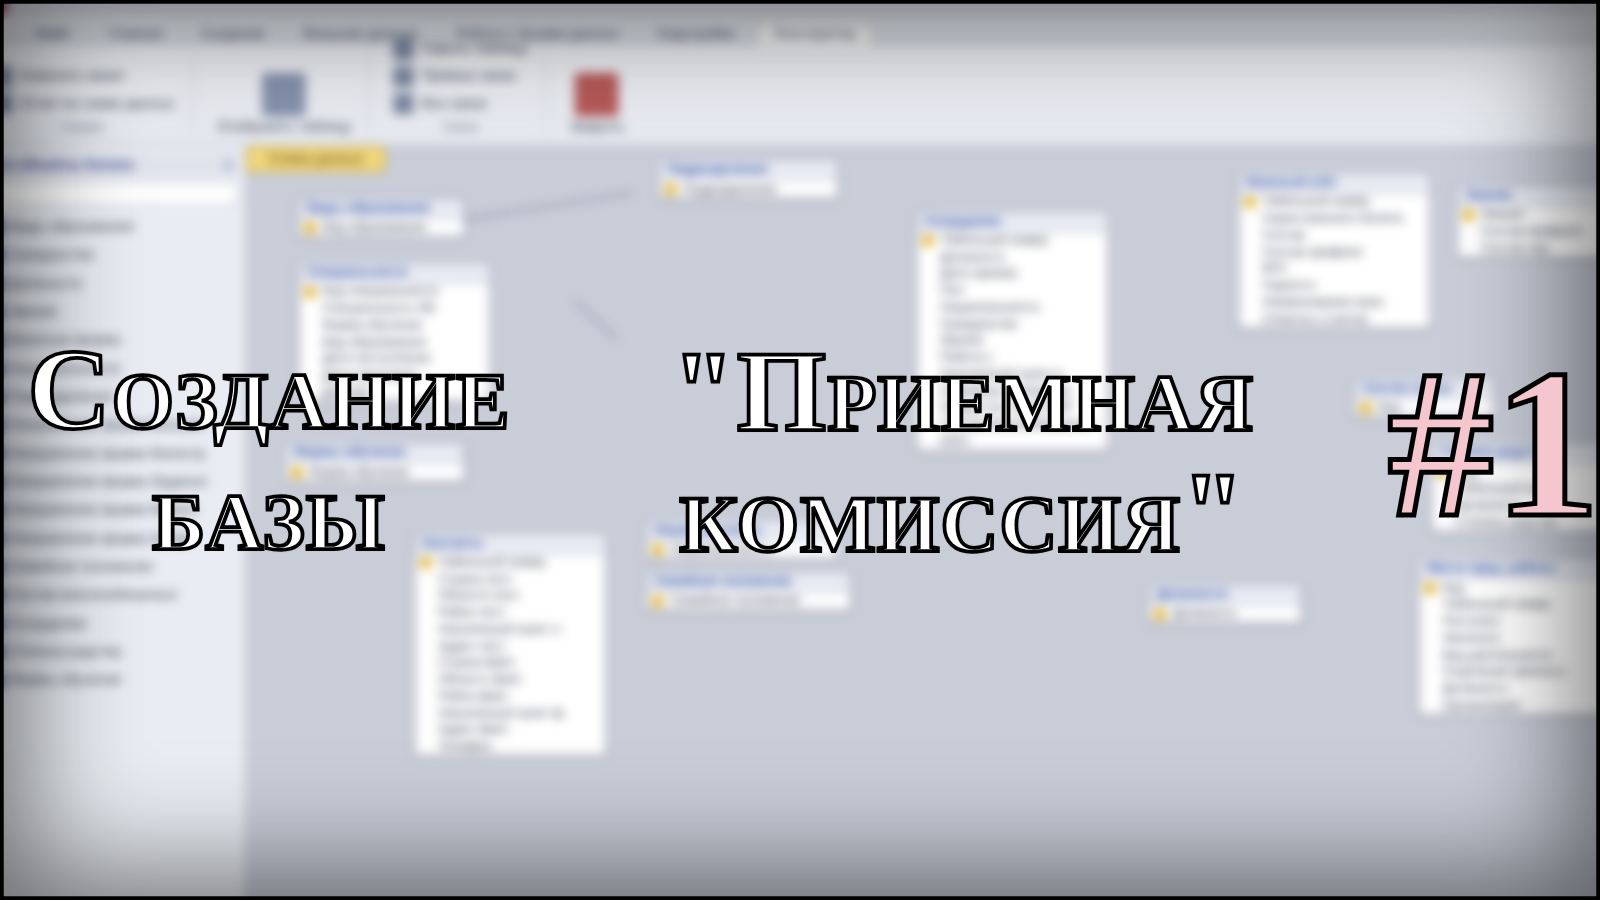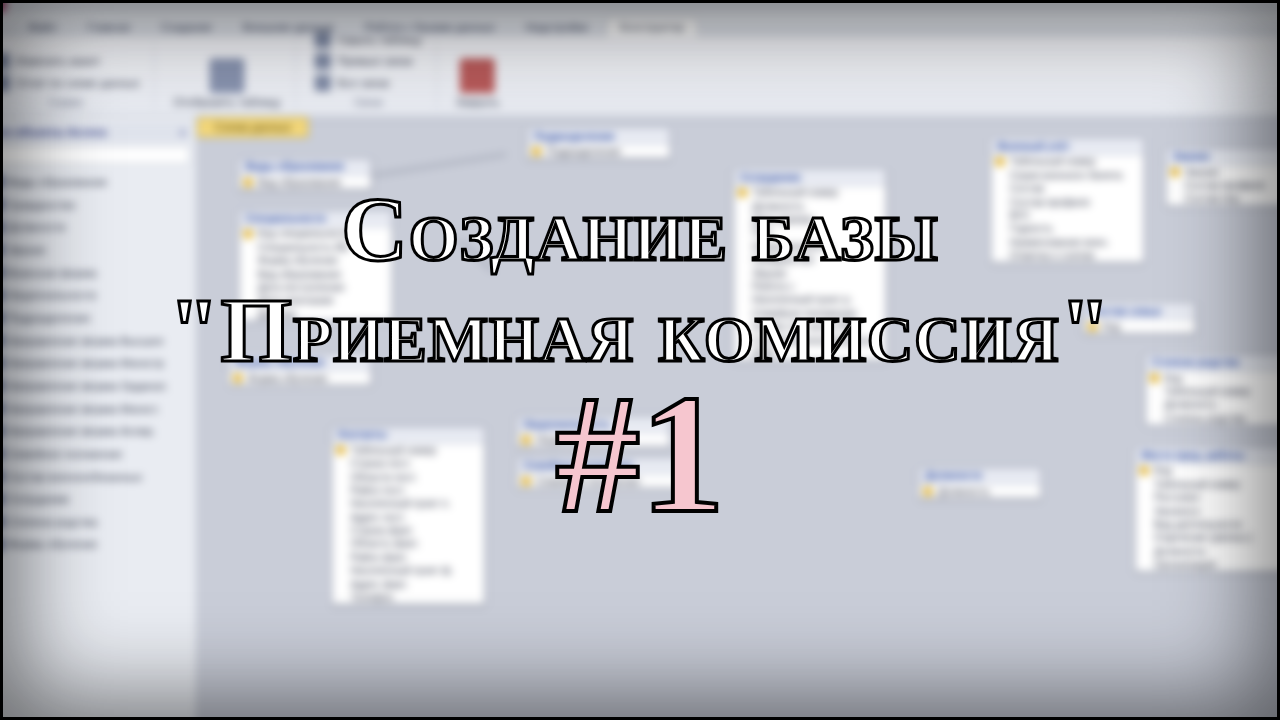--- a/index.html
+++ b/index.html
@@ -74,21 +74,21 @@
 
   
   .frame {
     position: absolute; inset: 0; pointer-events: none;
     box-shadow: inset 0 0 0 3px #000, inset 0 0 90px 20px rgba(0,0,0,0.55);
   }
 
   
   .overlay {
     position: absolute; inset: 0;
-    display: flex; flex-direction: column; align-items: center; justify-content: center;
+    display: flex; flex-direction: row; align-items: center; justify-content: center;
     text-align: center;
     color: #fff;
     pointer-events: none;
   }
   .overlay .line {
     font-family: Georgia, "Times New Roman", serif;
     font-variant: small-caps;
     letter-spacing: 1px;
     font-weight: 700;
     -webkit-text-stroke: 3px #000;

